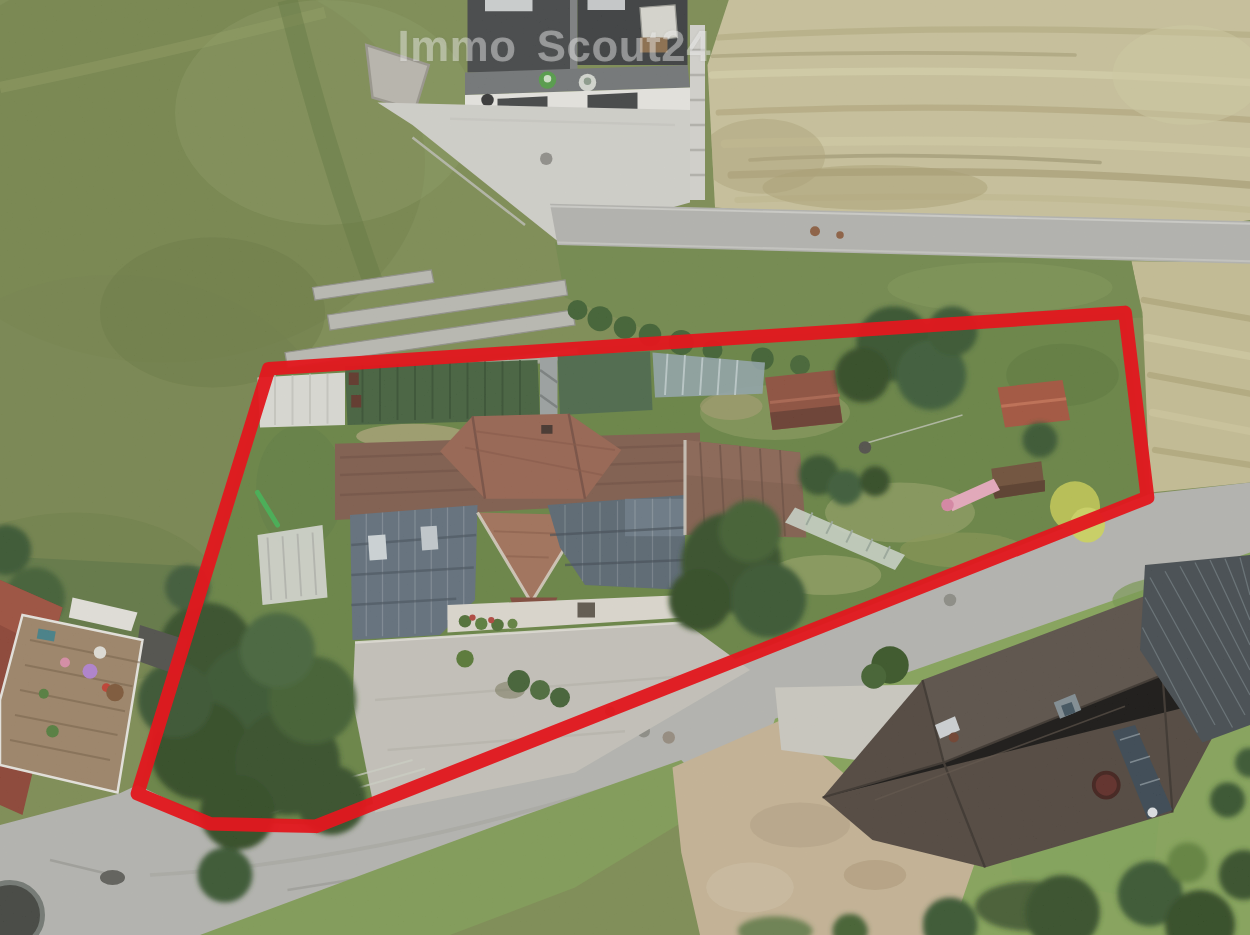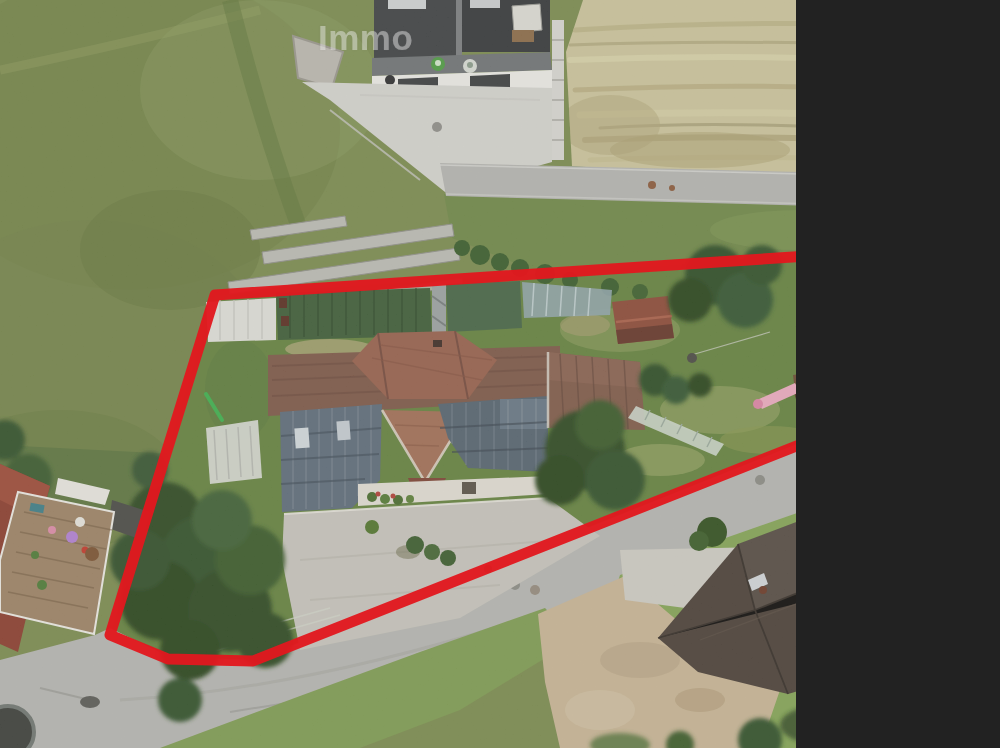--- a/index.html
+++ b/index.html
@@ -1,16 +1,16 @@
 <!DOCTYPE html>
 <html><head>
 <meta charset="utf-8">
 <style>
   html,body{margin:0;padding:0;background:#222;}
-  .stage{position:relative;width:796px;height:748px;overflow:hidden;font-family:"Liberation Sans",sans-serif;}
+  .stage{position:relative;width:1000px;height:748px;overflow:hidden;font-family:"Liberation Sans",sans-serif;}
   .stage svg{position:absolute;inset:0;filter:blur(.45px);}
   .watermark{
     position:absolute;left:318px;top:18px;width:320px;height:40px;
     display:flex;align-items:center;gap:16px;
     font-size:35px;font-weight:700;letter-spacing:.5px;
     color:rgba(255,255,255,.40);
     text-shadow:0 0 2px rgba(120,120,120,.15);
     user-select:none;pointer-events:none;white-space:nowrap;
   }
 </style>
@@ -362,14 +362,15 @@
 
   <rect x="0" y="0" width="1000" height="748" filter="url(#grain)" opacity="0.13"></rect>
 
   <g stroke-width="11" fill="none" stroke-linejoin="round" stroke-linecap="round" stroke="#e2191f">
     <polygon fill="none" opacity="0.96" points="215,295 900,250 918,398 253,661 168,659 110,635"></polygon>
   </g>
 </svg>
 
 <div class="watermark">
   <span>Immo</span>
+      <span>Scout24</span>
 </div>
 </div>
 
 </body></html>

